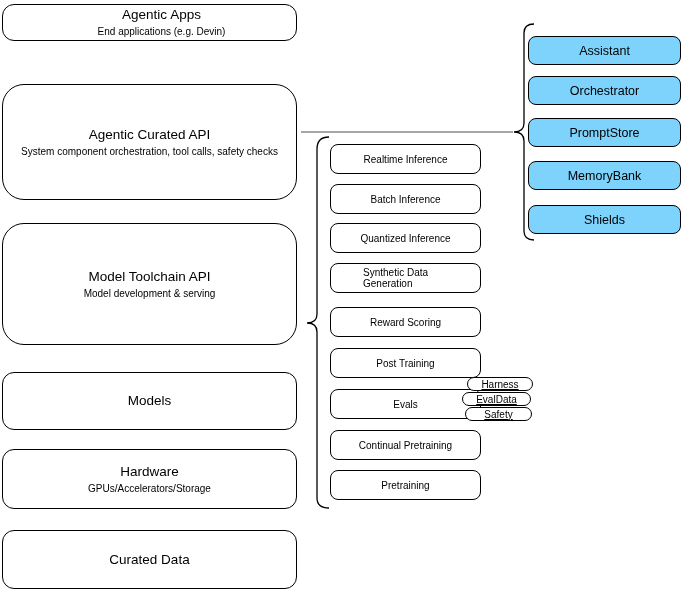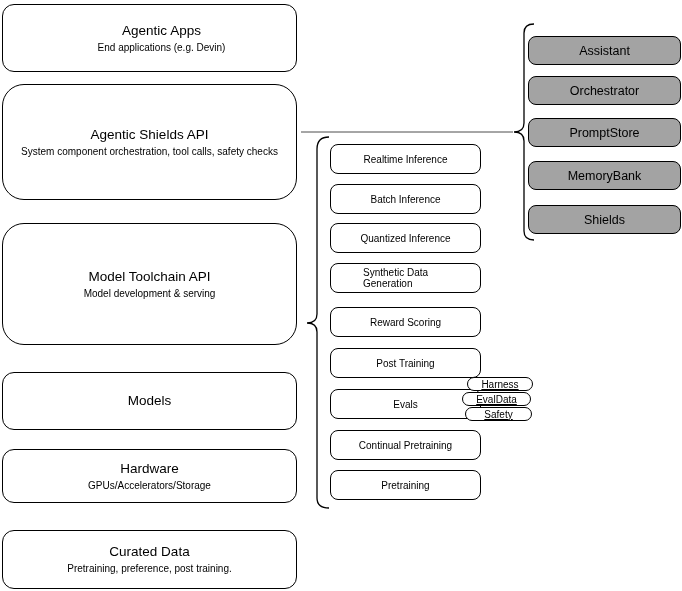--- a/index.html
+++ b/index.html
@@ -23,21 +23,21 @@
   .ltitle{font-size:13.5px;line-height:16px;}
   .lsub{font-size:10px;line-height:12px;}
   .mbox{
     position:absolute;left:330px;width:151px;height:30px;
     border:1.5px solid #000;border-radius:8px;background:#fff;
     display:flex;align-items:center;justify-content:center;
     font-size:10px;z-index:1;box-sizing:border-box;
   }
   .rbox{
     position:absolute;left:528px;width:153px;height:29px;
-    border:1.5px solid #000;border-radius:8px;background:#a3a3a3;
+    border:1.5px solid #000;border-radius:8px;background:#7dd3fc;
     display:flex;align-items:center;justify-content:center;
     font-size:12.5px;z-index:1;box-sizing:border-box;
   }
   .pill{
     position:absolute;height:14px;
     border:1.3px solid #000;border-radius:8px;background:#fff;
     display:flex;align-items:center;justify-content:center;
     font-size:10px;z-index:2;box-sizing:border-box;text-decoration:underline;
   }
 </style>
@@ -50,47 +50,46 @@
 
     <line x1="301" y1="132" x2="513" y2="132" stroke="#4d4d4d" stroke-width="1"></line>
 
     <path d="M 329 137 C 321 137 317 141 317 149 L 317 314 C 317 319 315 323 307 323
              C 315 323 317 327 317 332 L 317 498 C 317 505 321 508 329 508" fill="none" stroke="#000" stroke-width="1.3"></path>
 
     <path d="M 534 24 C 527 24 524 27 524 33 L 524 123 C 524 128 522 132 514 132
              C 522 132 524 136 524 141 L 524 231 C 524 236 527 240 534 240" fill="none" stroke="#000" stroke-width="1.3"></path>
   </svg>
 
-  <div class="lbox r12" style="top:4px;height:68px;padding-left:24px;">
+  <div class="lbox r12" style="top:4px;height:37px;padding-left:24px;">
     <div class="ltitle">Agentic Apps</div>
     <div class="lsub">End applications (e.g. Devin)</div>
   </div>
 
   <div class="lbox r22" style="top:84px;height:116px;">
-    <div class="ltitle">Agentic Shields API</div>
+    <div class="ltitle">Agentic Curated API</div>
     <div class="lsub">System component orchestration, tool calls, safety checks</div>
   </div>
 
   <div class="lbox r22" style="top:223px;height:122px;">
     <div class="ltitle">Model Toolchain API</div>
     <div class="lsub">Model development &amp; serving</div>
   </div>
 
   <div class="lbox r12" style="top:372px;height:58px;">
     <div class="ltitle">Models</div>
   </div>
 
-  <div class="lbox r12" style="top:449px;height:54px;">
+  <div class="lbox r12" style="top:449px;height:60px;">
     <div class="ltitle">Hardware</div>
     <div class="lsub">GPUs/Accelerators/Storage</div>
   </div>
 
   <div class="lbox r12" style="top:530px;height:59px;">
     <div class="ltitle">Curated Data</div>
-    <div class="lsub">Pretraining, preference, post training.</div>
   </div>
 
   <div class="mbox" style="top:144px;">Realtime Inference</div>
   <div class="mbox" style="top:184px;">Batch Inference</div>
   <div class="mbox" style="top:223px;">Quantized Inference</div>
   <div class="mbox" style="top:263px;padding-left:32px;">Synthetic Data Generation</div>
   <div class="mbox" style="top:307px;">Reward Scoring</div>
   <div class="mbox" style="top:348px;">Post Training</div>
   <div class="mbox" style="top:389px;text-align:center;">Evals</div>
   <div class="mbox" style="top:430px;">Continual Pretraining</div>

